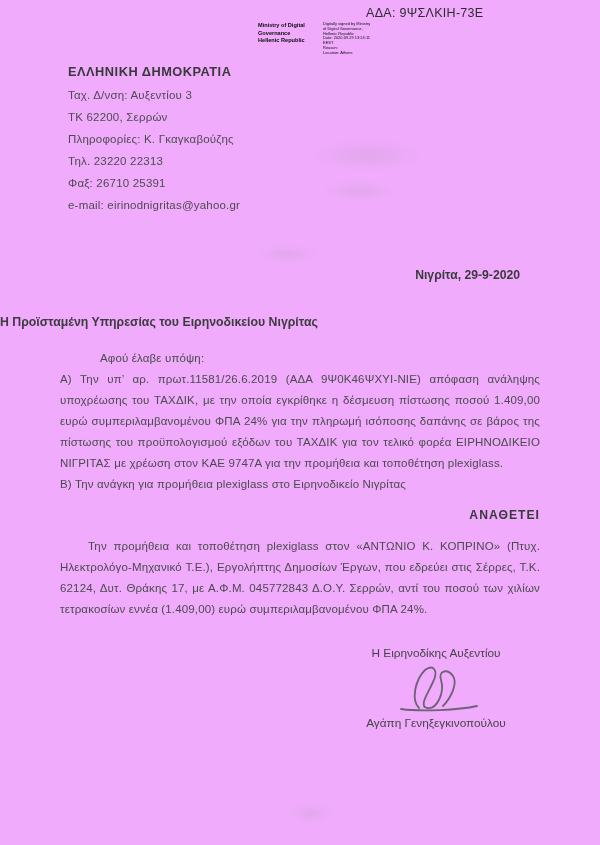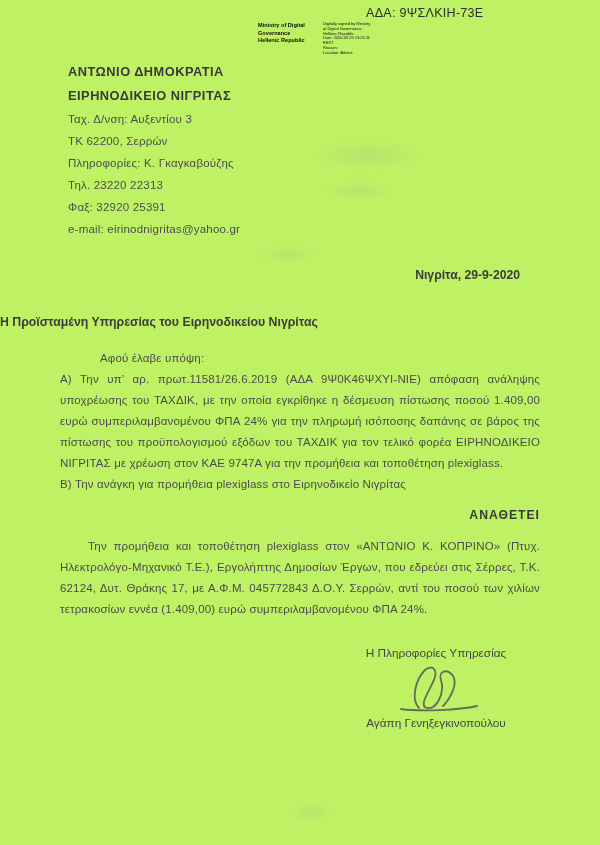--- a/index.html
+++ b/index.html
@@ -1,18 +1,18 @@
 <!DOCTYPE html>
 <html><head>
 <meta charset="utf-8">
 <style>
   html,body{margin:0;padding:0;background:#8a8a8a;}
   .page{
     position:relative;width:600px;height:845px;margin:0 auto;
-    background:#bef264;overflow:hidden;
+    background:#f0abfc;overflow:hidden;
     font-family:"Liberation Sans",sans-serif;color:#4a4a4c;
     box-shadow:0 0 4px rgba(0,0,0,.4);
   }
   
   .ada{position:absolute;top:6px;left:366px;font-size:12.5px;color:#2d2d2f;letter-spacing:.3px;}
   
   .stamp{position:absolute;top:22px;left:258px;display:flex;gap:5px;}
   .stamp-left{width:60px;font-size:5.6px;font-weight:bold;line-height:7.5px;color:#0c0c0c;}
   .stamp-right{width:78px;font-size:4px;line-height:4.8px;color:#111;}
   .stamp-right div{white-space:nowrap;overflow:hidden;}
@@ -72,43 +72,42 @@
       <div>of Digital Governance,</div>
       <div>Hellenic Republic</div>
       <div>Date: 2020.09.29 13:24:11</div>
       <div>EEST</div>
       <div>Reason:</div>
       <div>Location: Athens</div>
     </div>
   </div>
 
   <div class="org-header">
-    <div class="org-line">ΑΝΤΩΝΙΟ ΔΗΜΟΚΡΑΤΙΑ</div>
-    <div class="org-line">ΕΙΡΗΝΟΔΙΚΕΙΟ ΝΙΓΡΙΤΑΣ</div>
+    <div class="org-line">ΕΛΛΗΝΙΚΗ ΔΗΜΟΚΡΑΤΙΑ</div>
     <div class="contact-line">Ταχ. Δ/νση:  Αυξεντίου 3</div>
     <div class="contact-line">ΤΚ 62200, Σερρών</div>
     <div class="contact-line">Πληροφορίες: Κ. Γκαγκαβούζης</div>
     <div class="contact-line">Τηλ. 23220 22313</div>
-    <div class="contact-line">Φαξ:  32920 25391</div>
+    <div class="contact-line">Φαξ:  26710 25391</div>
     <div class="contact-line">e-mail: eirinodnigritas@yahoo.gr</div>
   </div>
 
   <div class="date-line">Νιγρίτα, 29-9-2020</div>
 
   <div class="act-subtitle">Η Προϊσταμένη Υπηρεσίας του Ειρηνοδικείου Νιγρίτας</div>
 
   <div class="body-block">
     <p class="intro">Αφού έλαβε υπόψη:</p>
     <p>Α) Την υπ’ αρ. πρωτ.11581/26.6.2019 (ΑΔΑ 9Ψ0Κ46ΨΧΥΙ-ΝΙΕ) απόφαση ανάληψης υποχρέωσης του ΤΑΧΔΙΚ, με την οποία εγκρίθηκε η δέσμευση πίστωσης ποσού 1.409,00 ευρώ συμπεριλαμβανομένου ΦΠΑ 24% για την πληρωμή ισόποσης δαπάνης σε βάρος της πίστωσης του προϋπολογισμού εξόδων του ΤΑΧΔΙΚ για τον τελικό φορέα ΕΙΡΗΝΟΔΙΚΕΙΟ ΝΙΓΡΙΤΑΣ με χρέωση στον ΚΑΕ 9747Α για την προμήθεια και τοποθέτηση plexiglass.</p>
     <p>Β) Την ανάγκη για προμήθεια plexiglass στο Ειρηνοδικείο Νιγρίτας</p>
     <p class="award-heading">ΑΝΑΘΕΤΕΙ</p>
     <p class="award">Την προμήθεια και τοποθέτηση plexiglass στον «ΑΝΤΩΝΙΟ Κ. ΚΟΠΡΙΝΟ» (Πτυχ. Ηλεκτρολόγο-Μηχανικό Τ.Ε.), Εργολήπτης Δημοσίων Έργων, που εδρεύει στις Σέρρες, Τ.Κ. 62124, Δυτ. Θράκης 17, με Α.Φ.Μ. 045772843 Δ.Ο.Υ. Σερρών, αντί του ποσού των χιλίων τετρακοσίων εννέα (1.409,00) ευρώ συμπεριλαμβανομένου ΦΠΑ 24%.</p>
   </div>
 
   <div class="sig-block">
-    <div class="sig-role">Η Πληροφορίες Υπηρεσίας</div>
+    <div class="sig-role">Η Ειρηνοδίκης Αυξεντίου</div>
     <svg class="sig-svg" width="110" height="52" viewBox="0 0 110 52">
       <path d="M38,46 C30,38 34,18 44,8 C52,2 58,8 52,20 C46,33 38,44 46,46 C56,48 64,30 60,18 C57,9 66,6 72,14 C77,21 70,36 62,44 M20,47 C40,50 78,48 96,44" fill="none" stroke="#55555a" stroke-width="1.8" stroke-linecap="round" opacity="0.85"></path>
     </svg>
     <div class="sig-name">Αγάπη Γενηξεγκινοπούλου</div>
   </div>
 
 </div>
 
 </body></html>

